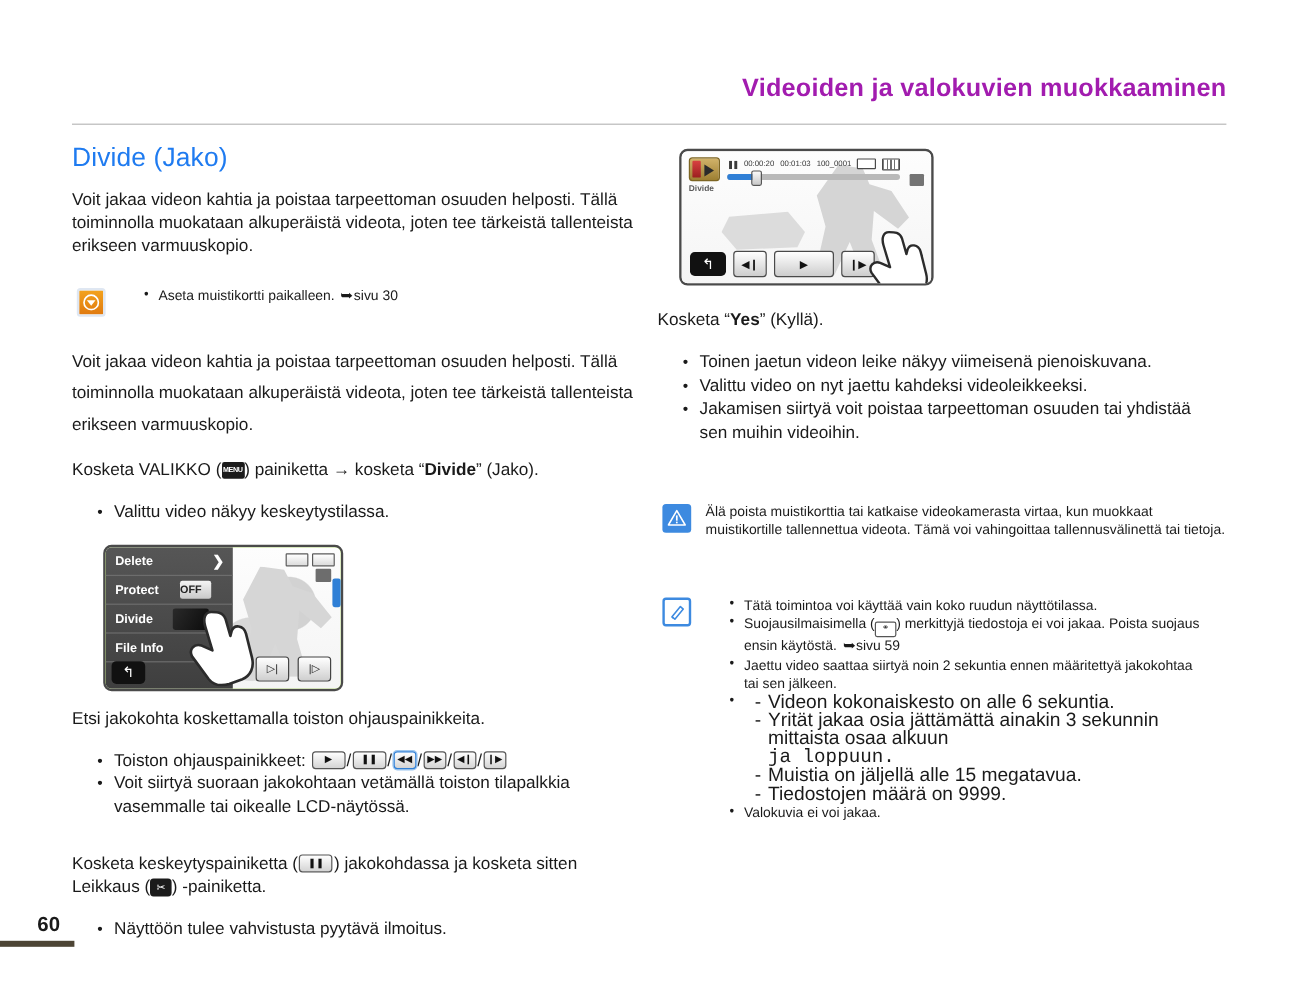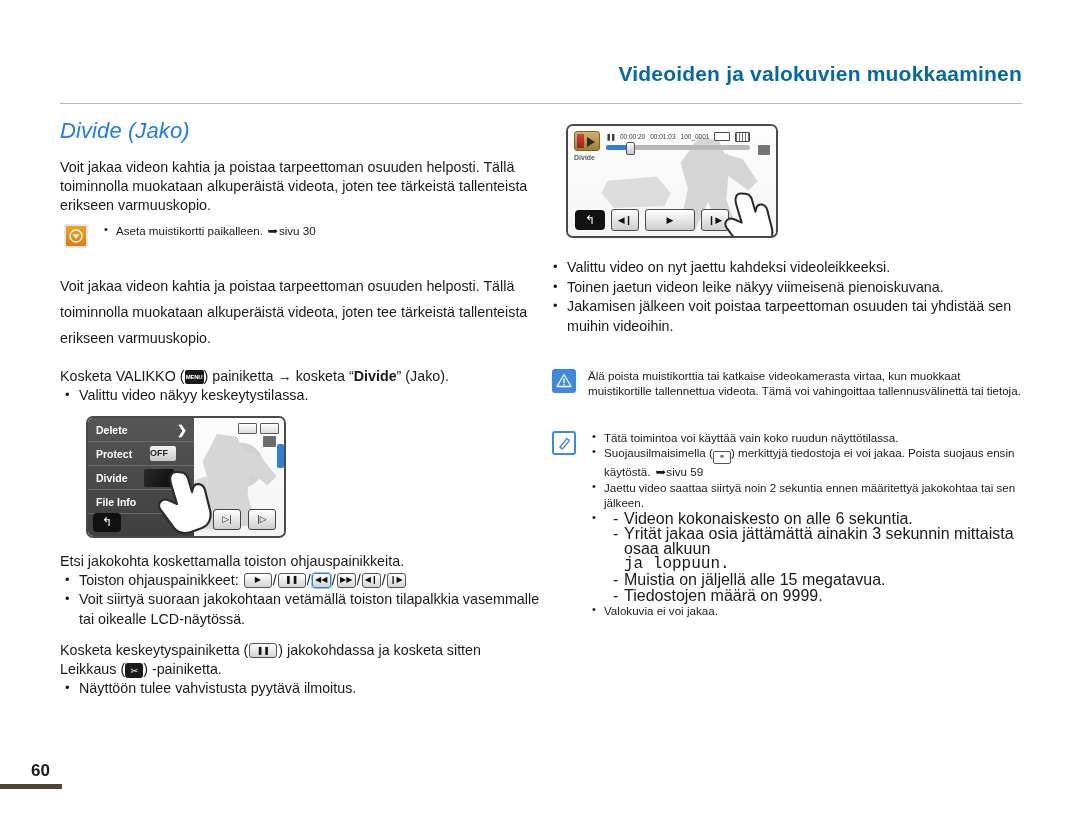--- a/index.html
+++ b/index.html
@@ -16,21 +16,21 @@
     overflow: hidden;
   }
 
   
   #running-head {
     position: absolute;
     top: 62px;
     right: 58px;
     font-size: 21px;
     font-weight: bold;
-    color: #0369a1;
+    color: #a21caf;
     letter-spacing: 0.2px;
     white-space: nowrap;
   }
   #header-rule {
     position: absolute;
     top: 103px;
     left: 60px;
     right: 58px;
     height: 1px;
     background: #b9b9b9;
@@ -49,36 +49,35 @@
     top: 118px;
     width: 476px;
   }
 
   h1#page-title {
     font-size: 22px;
     font-weight: normal;
     color: #1f7bf0;
     margin: 0 0 14px 0;
     letter-spacing: 0.1px;
-    font-style: italic;
   }
 
   p.body-text {
     font-size: 14.3px;
     line-height: 19px;
     margin: 0;
     color: #1a1a1a;
   }
 
   .lead { margin-bottom: 16px; }
 
   
   ul.b {
     list-style: none;
-    margin: 0;
+    margin: 16px;
     padding: 0;
   }
   ul.b > li {
     position: relative;
     padding-left: 19px;
     font-size: 14.3px;
     line-height: 19.5px;
   }
   ul.b > li::before {
     content: "\2022";
@@ -699,24 +698,27 @@
     </div>
     <div class="hand" style="left:150px; top:62px;">
       <svg width="62" height="62" viewBox="0 0 62 68">
         <path d="M22 6 C17 6 15 11 17 18 L23 38 L14 34 C8 32 3 37 6 43 L20 62 C24 67 30 68 37 66 L48 62 C55 59 58 52 56 44 L51 24 C49 17 41 16 39 22 L38 26 L34 12 C32 6 27 6 22 6 Z" fill="#ffffff" stroke="#2b2b2b" stroke-width="2.2" stroke-linejoin="round"></path>
       </svg>
     </div>
   </div>
 
   <div class="spacer20"></div>
 
+  <p class="body-text">
+    <span>Kosketa “</span><b class="tight">Yes</b><span>” (Kyllä).</span>
+  </p>
   <ul class="b">
+    <li>Toinen jaetun videon leike näkyy viimeisenä pienoiskuvana.</li>
     <li>Valittu video on nyt jaettu kahdeksi videoleikkeeksi.</li>
-    <li>Toinen jaetun videon leike näkyy viimeisenä pienoiskuvana.</li>
-    <li>Jakamisen jälkeen voit poistaa tarpeettoman osuuden tai yhdistää sen muihin videoihin.</li>
+    <li>Jakamisen siirtyä voit poistaa tarpeettoman osuuden tai yhdistää sen muihin videoihin.</li>
   </ul>
 
   <div class="spacer20"></div>
 
   <div class="callout">
     <div class="noteicon icon-warn">
       <svg width="16" height="15" viewBox="0 0 16 15" aria-hidden="true">
         <path d="M8 1.5 L15 13.5 L1 13.5 Z" fill="none" stroke="#ffffff" stroke-width="1.3" stroke-linejoin="round"></path>
         <rect x="7.3" y="5.5" width="1.4" height="4.4" fill="#ffffff"></rect>
         <rect x="7.3" y="10.7" width="1.4" height="1.4" fill="#ffffff"></rect>

